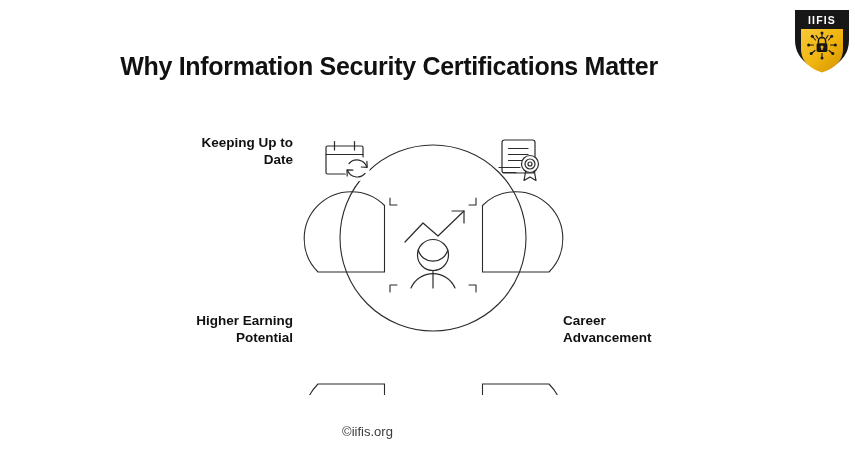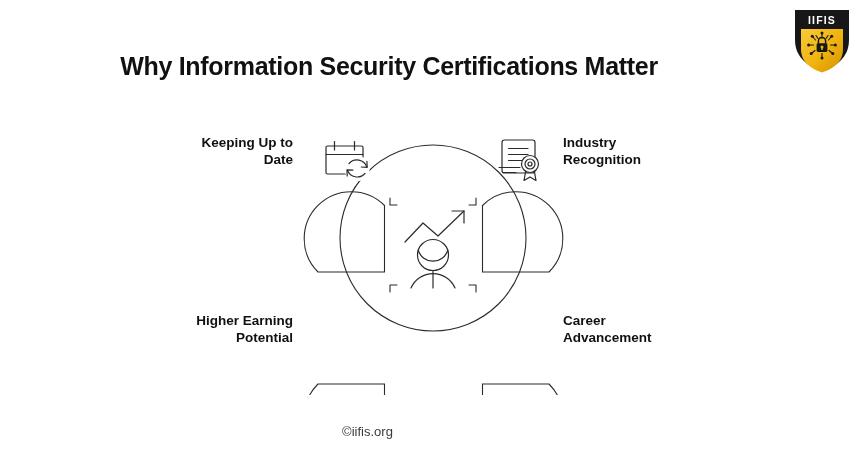--- a/index.html
+++ b/index.html
@@ -240,24 +240,20 @@
       <line x1="512.5" y1="339" x2="523.5" y2="339"></line>
       <line x1="512.5" y1="346" x2="523.5" y2="346"></line>
     </g>
   </svg>
 
   <div class="node-label label-left" id="label-keeping-up-to-date">
     <div>Keeping Up to</div>
     <div>Date</div>
   </div>
 
-  <div class="node-label label-right" id="label-industry-recognition">
-    <div>Industry</div>
-    <div>Recognition</div>
-  </div>
 
   <div class="node-label label-right" id="label-career-advancement">
     <div>Career</div>
     <div>Advancement</div>
   </div>
 
   <div class="node-label label-left" id="label-higher-earning">
     <div>Higher Earning</div>
     <div>Potential</div>
   </div>

